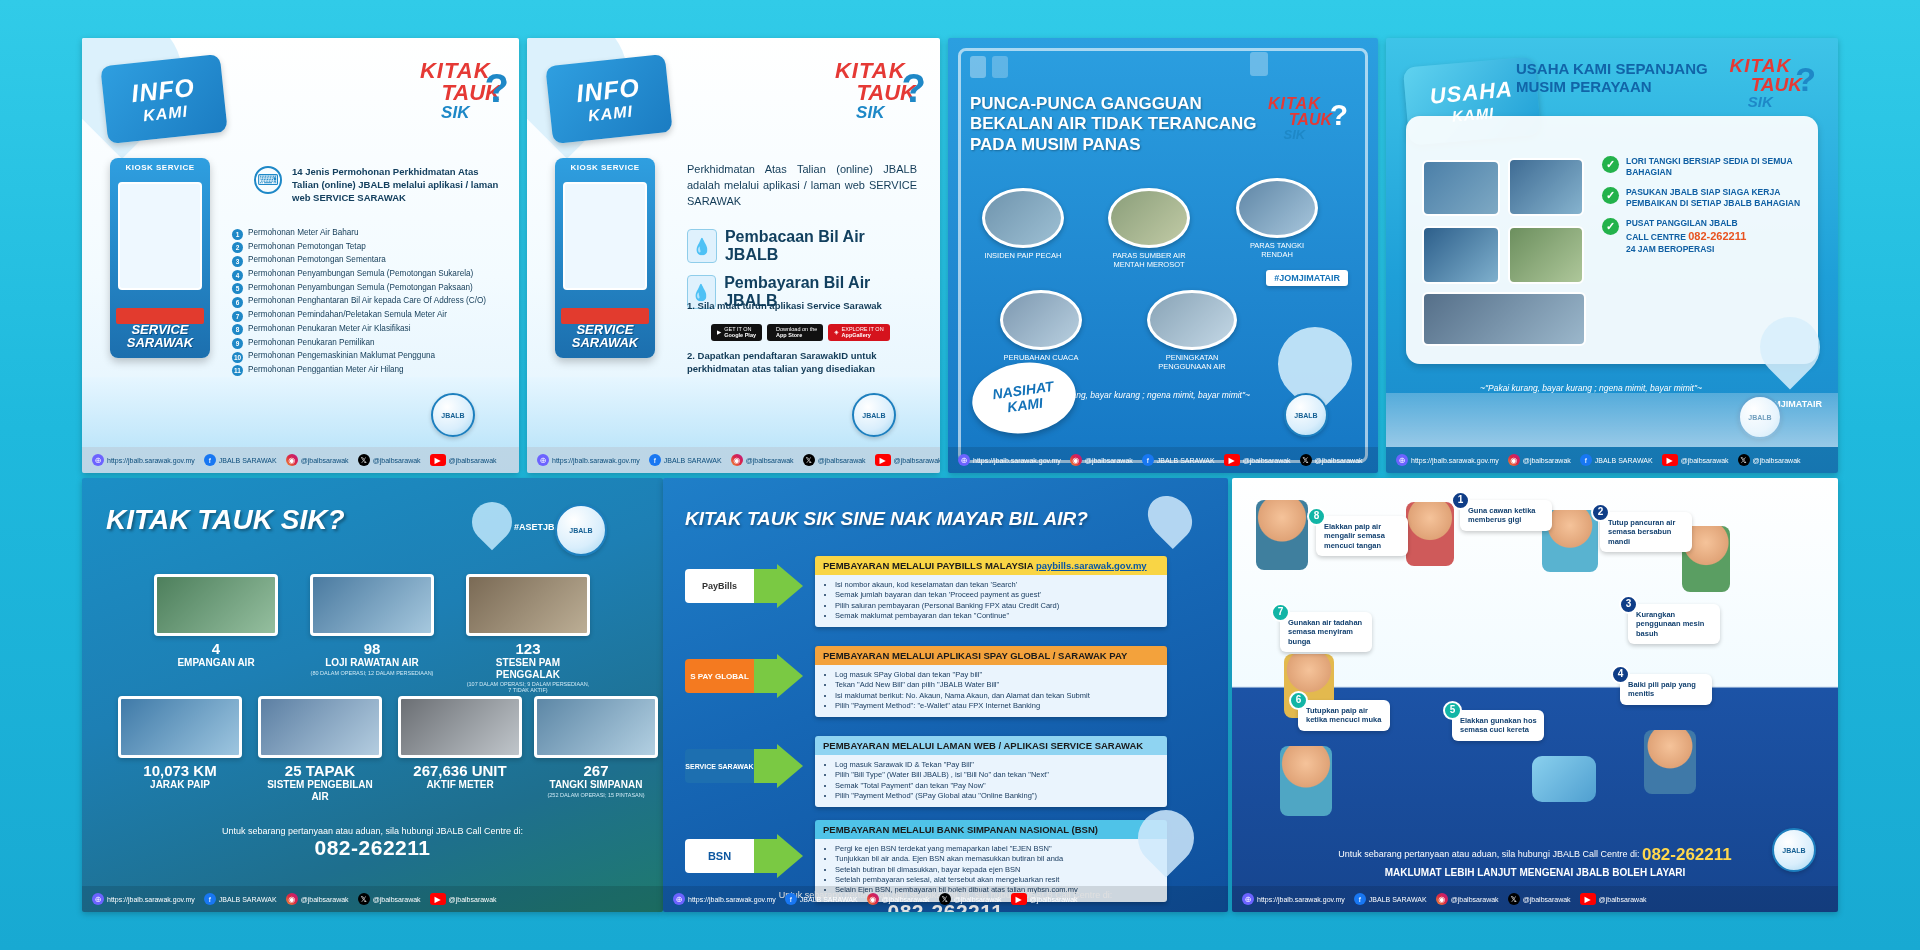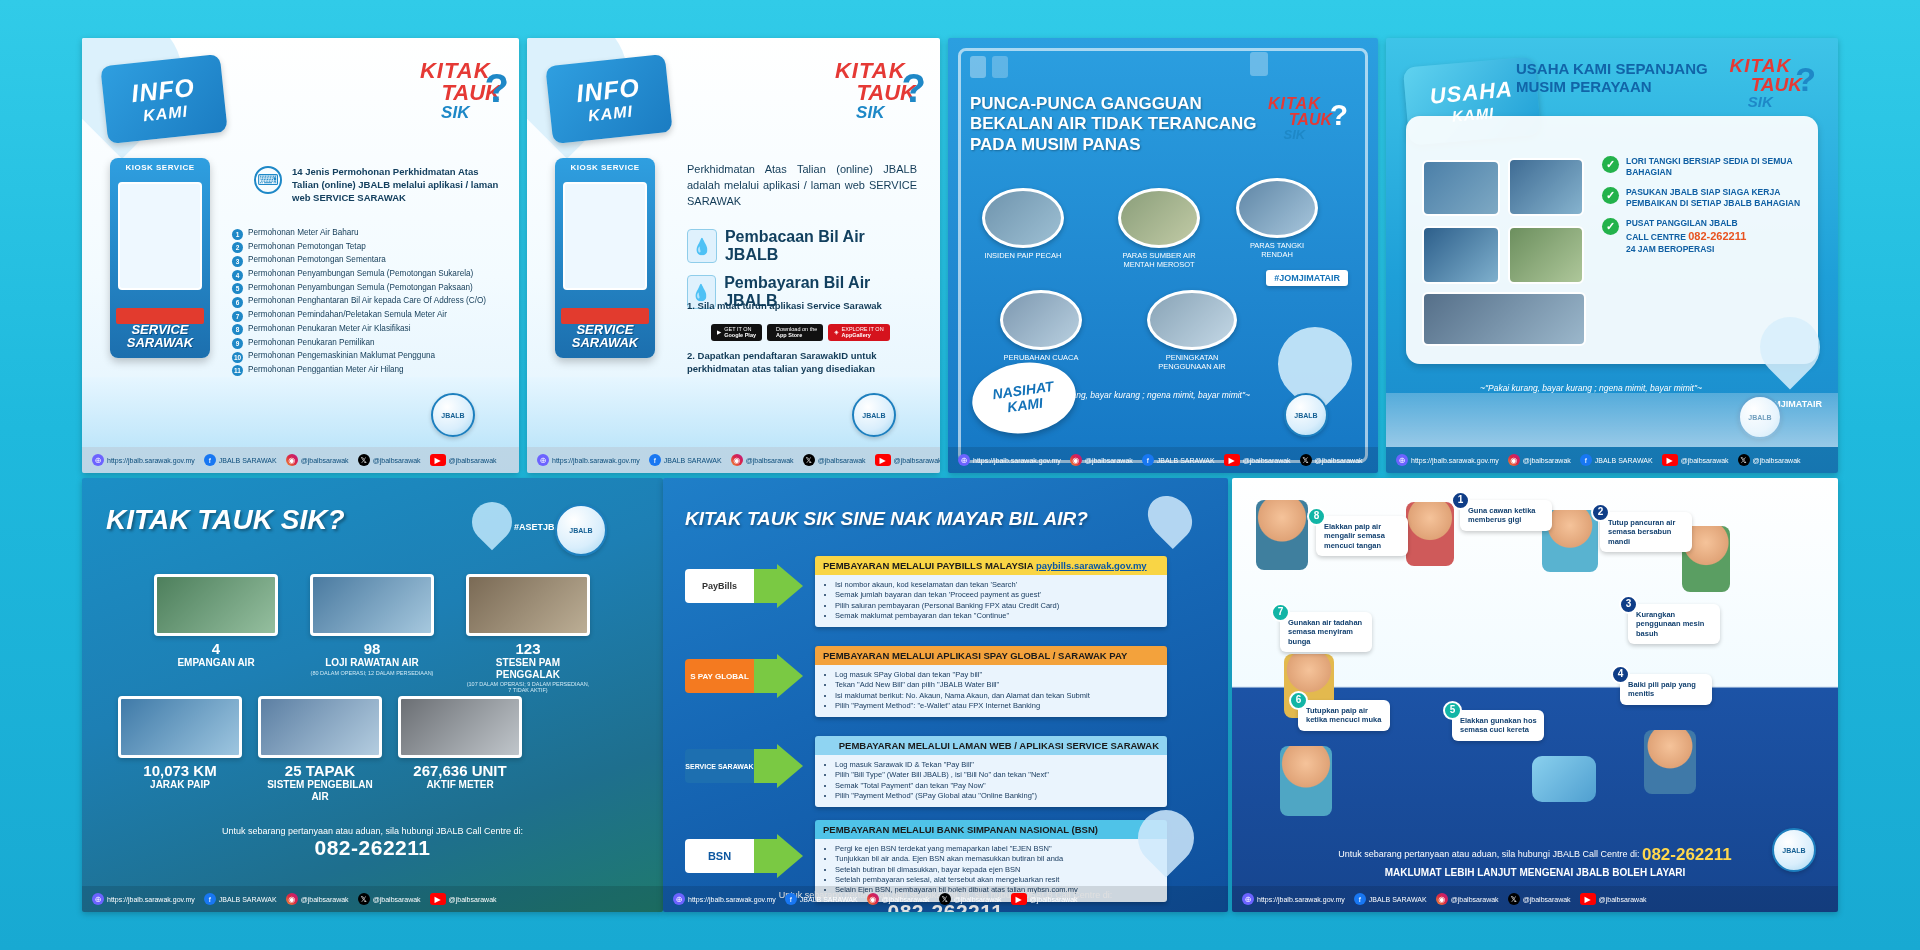--- a/index.html
+++ b/index.html
@@ -534,21 +534,21 @@
       <div class="k1" style="font-size:16px;">KITAK</div>
       <div class="k2" style="font-size:16px;">TAUK</div>
       <div class="k3" style="font-size:13px;">SIK</div>
     </div>
     <div class="qmark" style="position:absolute;right:30px;top:60px;font-size:30px;color:#fff;">?</div>
 
     <div class="punca-card" style="left:34px;top:150px;">
       <div class="ph" style="background:linear-gradient(135deg,#6f94ad,#9ec0d4);"></div>
       <div class="cap">INSIDEN PAIP PECAH</div>
     </div>
-    <div class="punca-card" style="left:160px;top:150px;margin-left:10px;">
+    <div class="punca-card" style="left:160px;top:150px;">
       <div class="ph" style="background:linear-gradient(135deg,#8a9e7a,#c2cba6);"></div>
       <div class="cap">PARAS SUMBER AIR MENTAH MEROSOT</div>
     </div>
     <div class="punca-card" style="left:288px;top:140px;">
       <div class="ph" style="background:linear-gradient(135deg,#5f86a6,#a7c6dc);"></div>
       <div class="cap">PARAS TANGKI RENDAH</div>
     </div>
     <div class="punca-card" style="left:52px;top:252px;">
       <div class="ph" style="background:linear-gradient(135deg,#7d98b0,#b9d0e0);"></div>
       <div class="cap">PERUBAHAN CUACA</div>
@@ -710,20 +710,26 @@
     </div>
     <div class="stat" style="left:176px;top:218px;">
       <div class="img" style="background:linear-gradient(135deg,#5c7fa3,#b4cde0);"></div>
       <div class="v">25 TAPAK</div>
       <div class="l">SISTEM PENGEBILAN AIR</div>
     </div>
     <div class="stat" style="left:316px;top:218px;">
       <div class="img" style="background:linear-gradient(135deg,#6b6f74,#c0c6cb);"></div>
       <div class="v">267,636 UNIT</div>
       <div class="l">AKTIF METER</div>
+    </div>
+    <div class="stat" style="left:452px;top:218px;">
+      <div class="img" style="background:linear-gradient(135deg,#5d87a6,#b3d0e2);"></div>
+      <div class="v">267</div>
+      <div class="l">TANGKI SIMPANAN</div>
+      <div class="s">(252 DALAM OPERASI; 15 PINTASAN)</div>
     </div>
 
     <div class="callout" style="left:0;top:348px;">
       <div class="t1">Untuk sebarang pertanyaan atau aduan, sila hubungi JBALB Call Centre di:</div>
       <div class="t2">082-262211</div>
     </div>
 
     <div class="footer-strip dark">
       <span class="fgroup">
           <span class="fi globe">⊕</span>
@@ -794,21 +800,21 @@
     </div>
 
     <div class="arrow-box" style="left:22px;top:266px;">
       <div class="arrow-chip" style="background:#1d6fb0;color:#fff;font-size:7px;">
           <span>SERVICE SARAWAK</span>
         </div>
       <div class="arrow-bar"></div>
       <div class="arrow-tip"></div>
     </div>
     <div class="pay-block" style="left:152px;top:258px;">
-      <div class="pay-head" style="background:#8fd4f2;text-align:right;">PEMBAYARAN MELALUI LAMAN WEB / APLIKASI SERVICE SARAWAK</div>
+      <div class="pay-head" style="background:#8fd4f2;">PEMBAYARAN MELALUI LAMAN WEB / APLIKASI SERVICE SARAWAK</div>
       <div class="pay-body">
         <ul>
           <li>Log masuk Sarawak ID &amp; Tekan "Pay Bill"</li>
           <li>Pilih "Bill Type" (Water Bill JBALB) , isi "Bill No" dan tekan "Next"</li>
           <li>Semak "Total Payment" dan tekan "Pay Now"</li>
           <li>Pilih "Payment Method" (SPay Global atau "Online Banking")</li>
         </ul>
       </div>
     </div>
 

